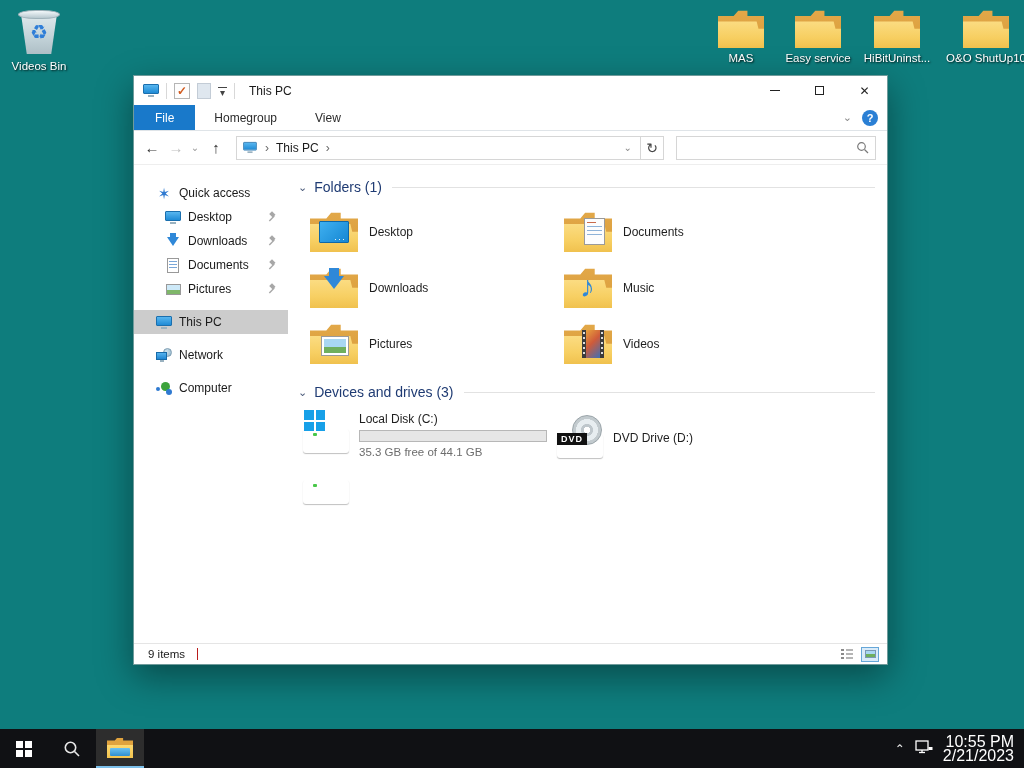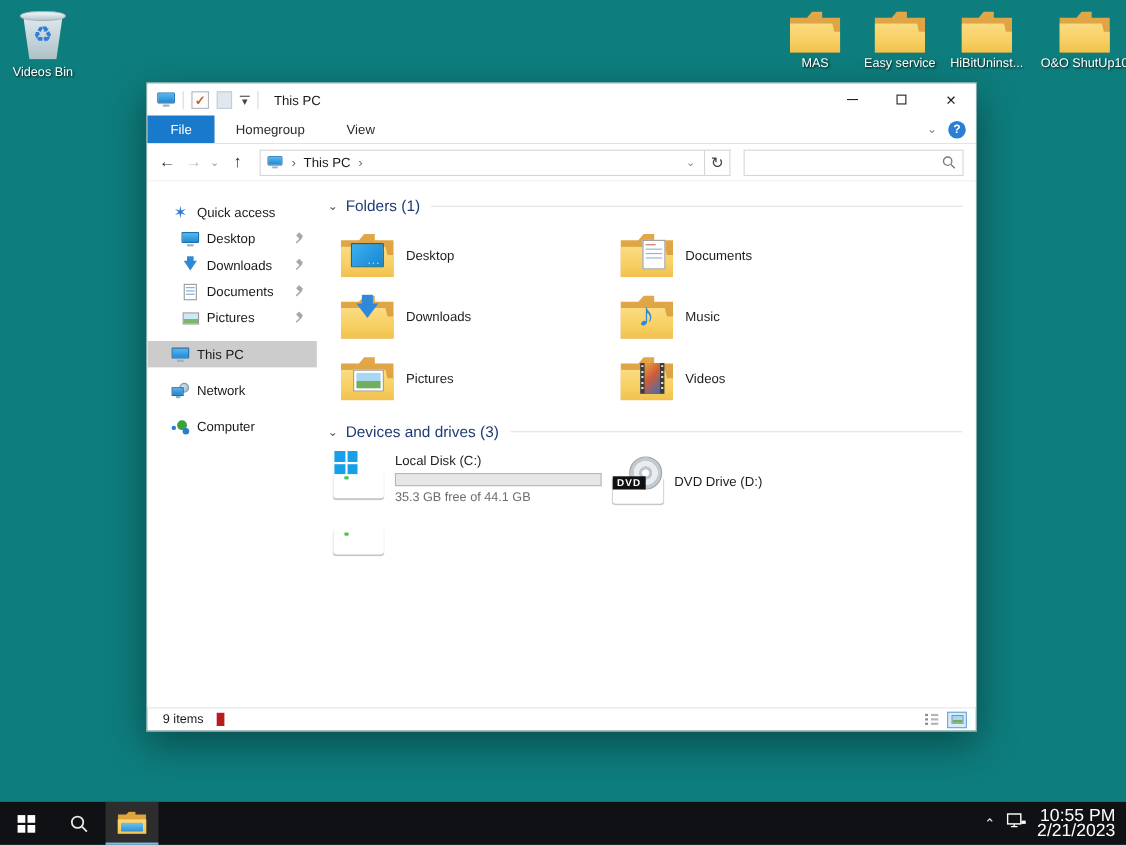--- a/index.html
+++ b/index.html
@@ -155,21 +155,21 @@
   .d-info { display:flex; flex-direction:column; justify-content:flex-start; padding-top:2px; }
   .d-name { font-size:12px; color:#1e1e1e; margin-bottom:4px; }
   .cap-bar { width:188px; height:12px; border:1px solid #b7b7b7; background:#e6e6e6; }
   .cap-fill { height:100%; background:#2fa3dc; }
   .d-free { font-size:11.5px; color:#6d6d6d; margin-top:4px; }
   .d-center { align-items:center; }
   .d-center .d-name { margin:0; }
 
   .statusbar { height:21px; border-top:1px solid #e5e5e5; display:flex; align-items:center;
     font-size:11.5px; color:#1a1a1a; padding:0 8px 0 14px; flex:0 0 auto; }
-  .st-items { padding-right:12px; border-right:7px solid #b91c1c; }
+  .st-items { padding-right:12px; border-right:1px solid #b91c1c; }
   .st-right { margin-left:auto; display:flex; gap:5px; }
   .view-ico { width:18px; height:15px; display:flex; align-items:center; justify-content:center; }
   .vi-details { display:flex; flex-direction:column; gap:2px; }
   .vi-details i { display:block; width:12px; height:2px;
     background:linear-gradient(90deg,#8a8a8a 0 3px,transparent 3px 5px,#b5b5b5 5px 100%); }
   .vi-thumb { border:1px solid #66a7d8; background:#d9ebf9; }
   .vi-thumb i { display:block; width:11px; height:8px; border:1px solid #7a98b5;
     background:linear-gradient(180deg,#a8d7f2 55%,#6faf5d 55%); }
 
   

